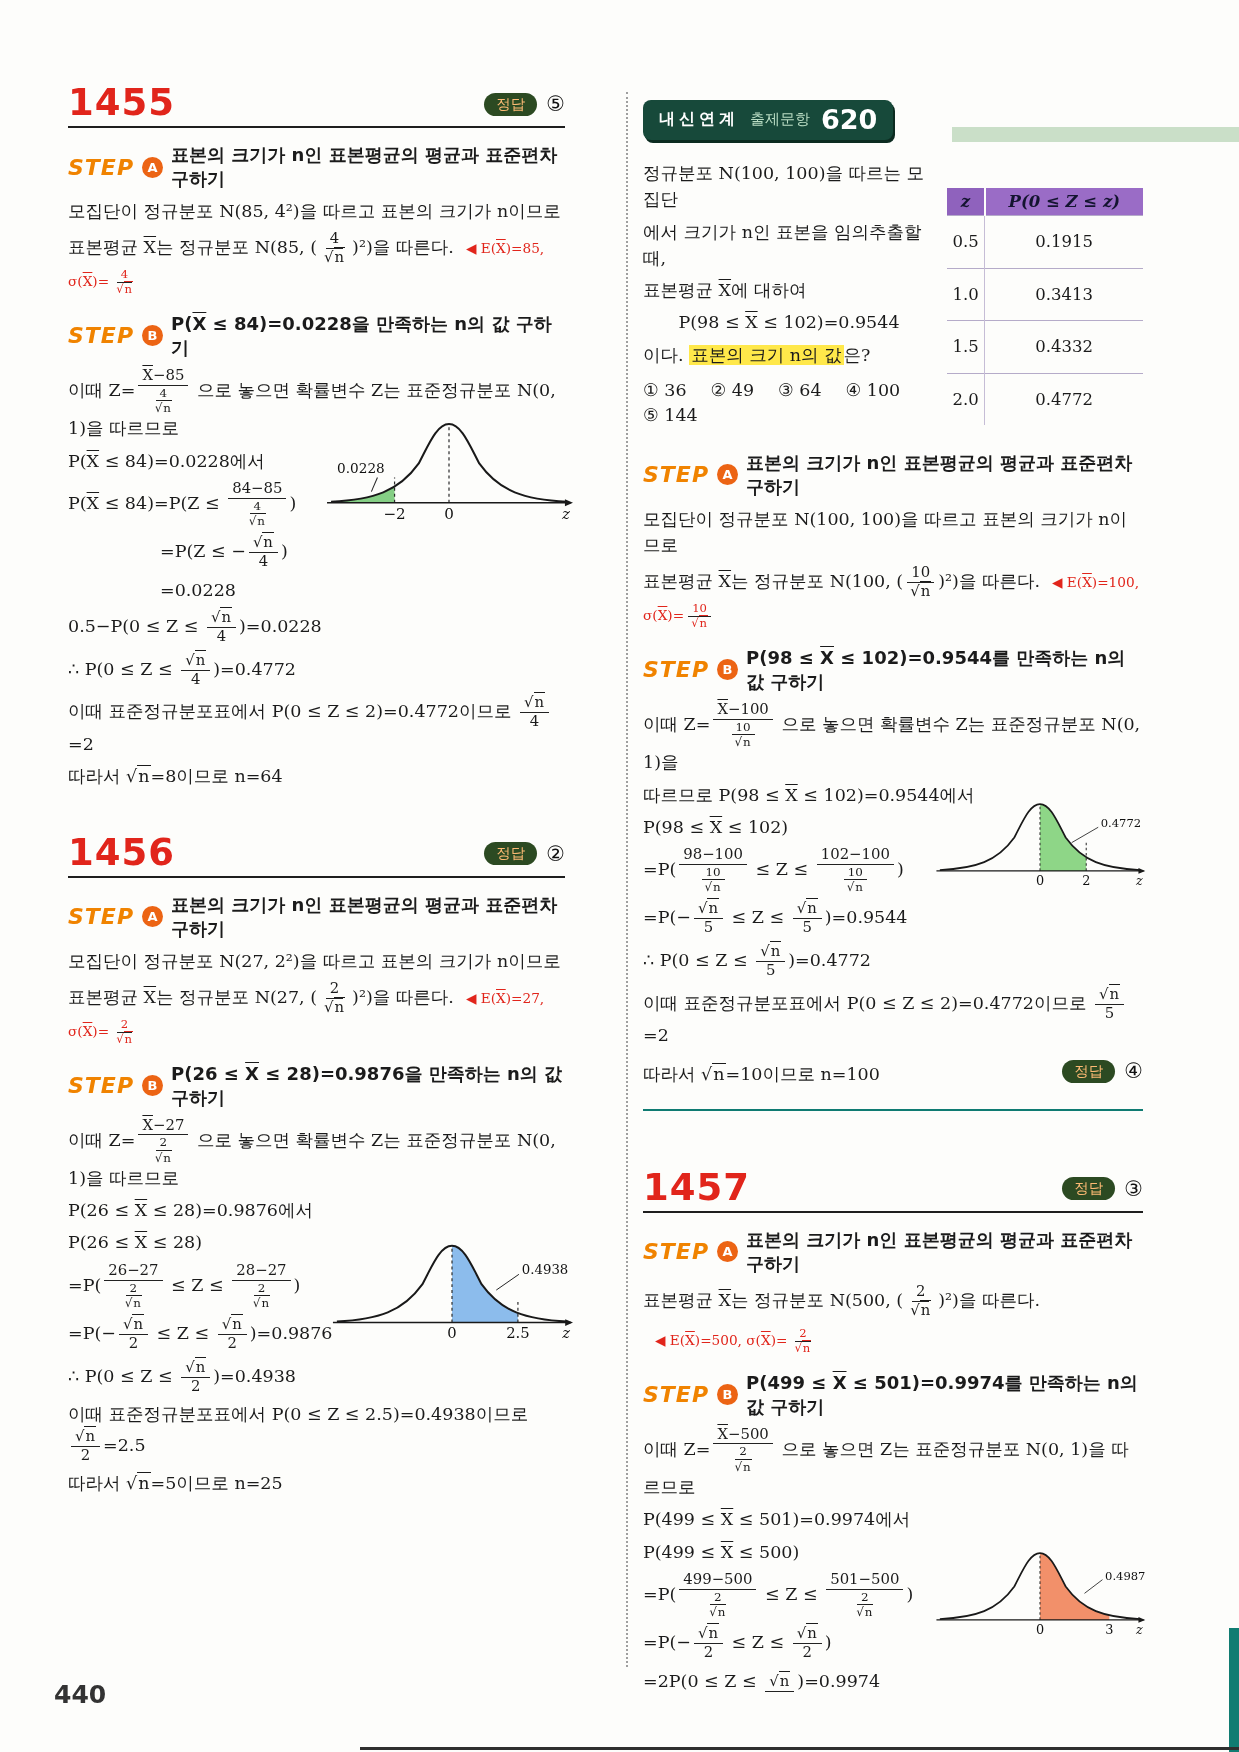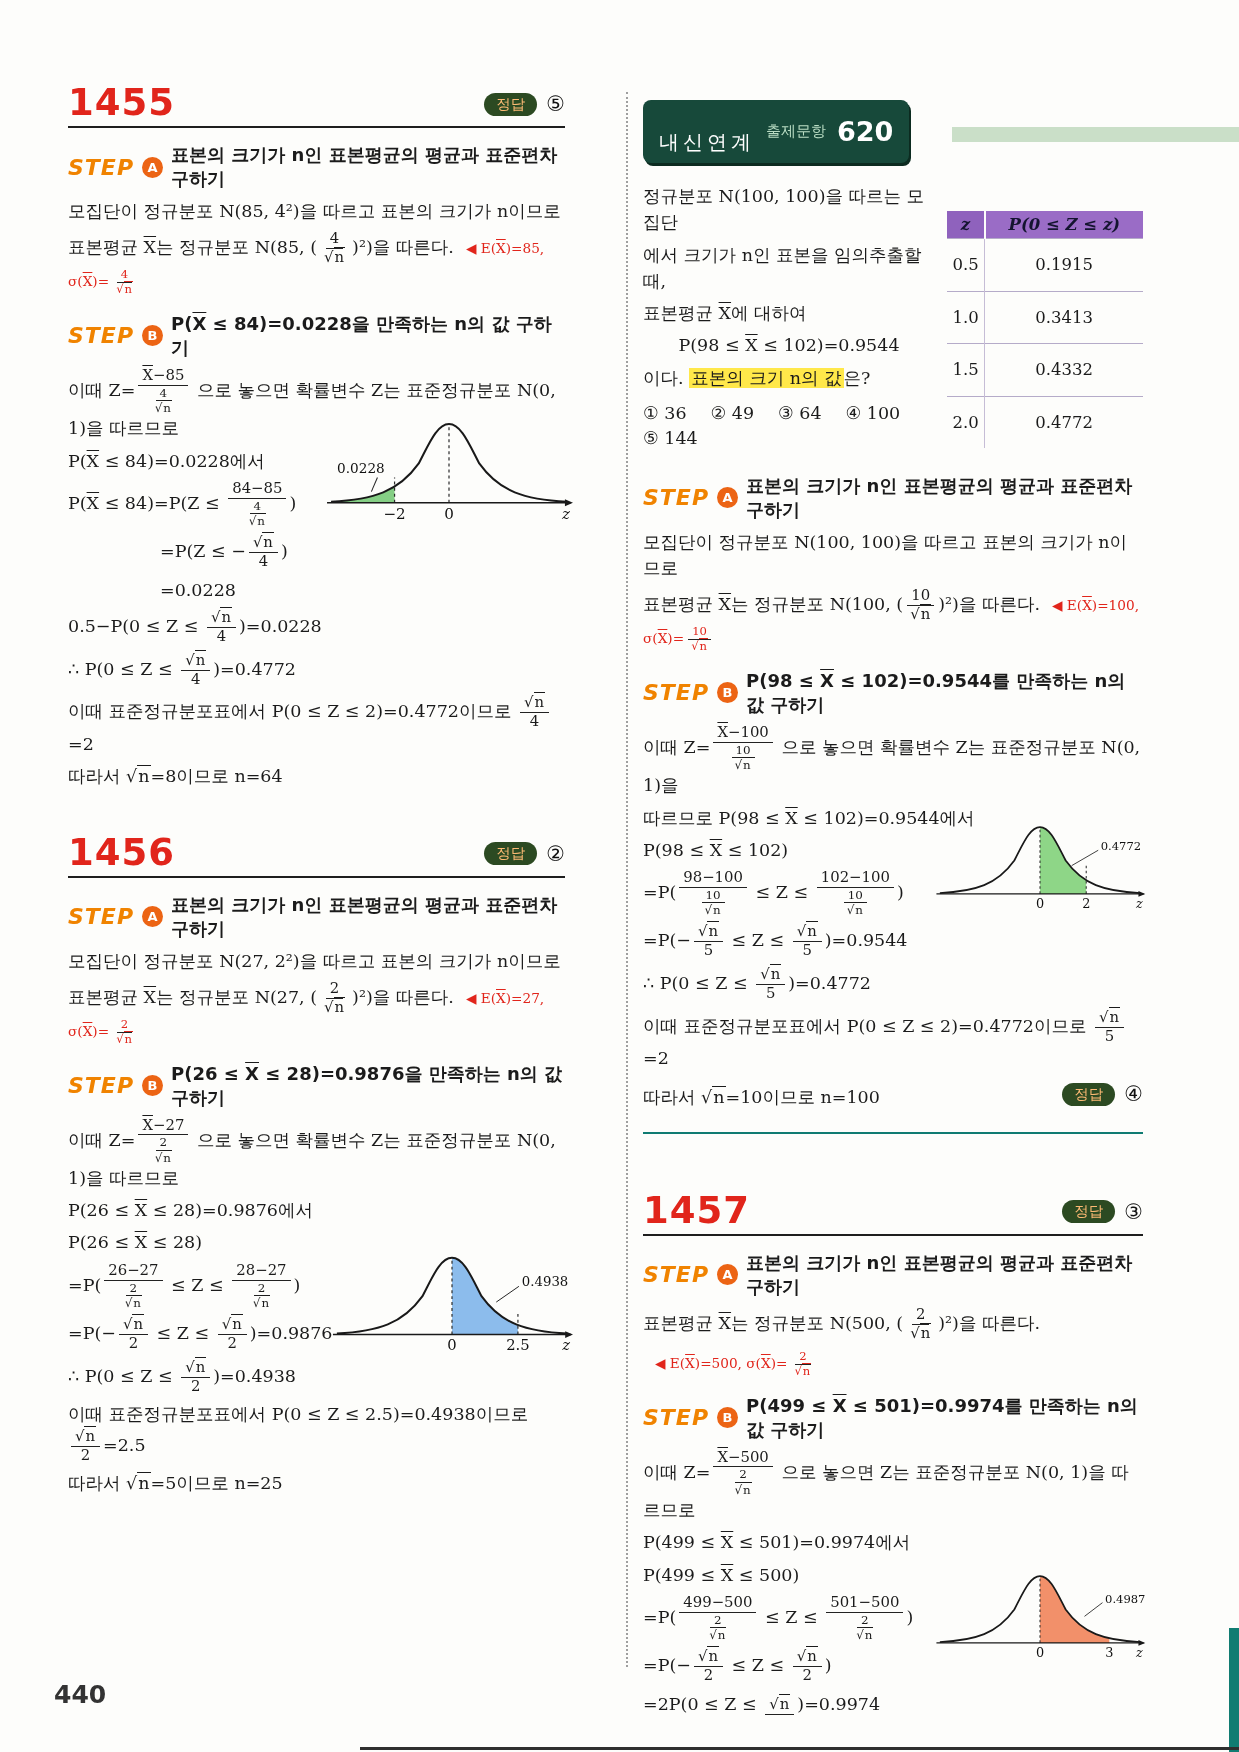--- a/index.html
+++ b/index.html
@@ -48,21 +48,21 @@
   .ptr{stroke:#222;stroke-width:1;}
   .arrowhead{fill:#191919;stroke:none;}
   svg text{font-family:"DejaVu Serif",serif;fill:#111;}
   .tick{font-size:15px;text-anchor:middle;}
   .zlab{font-style:italic;}
   .flabel{font-size:13.5px;}
 
   
   .banner{display:inline-flex;align-items:center;gap:11px;background:#17493a;border-radius:8px;
           padding:6px 16px 7px;box-shadow:2px 3px 0 #0c2b20;position:relative;z-index:2;}
-  .banner .t1{color:#fff;font-weight:400;font-size:20px;letter-spacing:4px;margin-top:23px;}
+  .banner .t1{color:#fff;font-weight:700;font-size:16px;letter-spacing:4px;}
   .banner .t2{color:#b9dcc3;font-size:15px;}
   .banner .t3{color:#fff;font-weight:800;font-size:27px;line-height:1;}
   .band{position:absolute;left:952px;top:127px;width:287px;height:15px;background:#cadfc8;z-index:1;}
 
   .prob-row{display:flex;gap:12px;margin-top:14px;}
   .ptext{width:292px;}
   .choices{display:grid;grid-template-columns:1fr 1fr 1fr 1fr;row-gap:5px;margin-top:12px;
            font-size:17.5px;width:270px;}
   .choice{font-family:"DejaVu Serif",serif;}
 
@@ -240,21 +240,21 @@
             <div class="mline">∴ P(0 ≤ Z ≤ <span class="frac">
                 <span class="num"><span class="sq">√<span class="vin">n</span></span></span>
                 <span class="den">2</span>
               </span>)=0.4938</div>
             <div class="mline">이때 표준정규분포표에서 P(0 ≤ Z ≤ 2.5)=0.4938이므로 <span class="frac">
                 <span class="num"><span class="sq">√<span class="vin">n</span></span></span>
                 <span class="den">2</span>
               </span>=2.5</div>
             <div class="mline">따라서 <span class="sq">√<span class="vin">n</span></span>=5이므로 n=25</div>
           </div>
-        <div class="figwrap" style="right:-10px;top:128px;width:246px;">
+        <div class="figwrap" style="right:-10px;top:116px;width:246px;">
           <svg viewBox="0 0 250 118">
             <defs>
                 <clipPath id="c1456">
                   <rect x="125" y="0" width="67" height="100"></rect>
                 </clipPath>
               </defs>
             <path class="area" d="M8,90 C50,88 75,80 95,52 C105,33 113,13 125,13 C137,13 145,33 155,52 C175,80 200,88 242,90 L242,91 L8,91 Z" clip-path="url(#c1456)" fill="#8cbcec"></path>
             <path class="curve" d="M8,90 C50,88 75,80 95,52 C105,33 113,13 125,13 C137,13 145,33 155,52 C175,80 200,88 242,90"></path>
             <line class="dash" x1="125" y1="91" x2="125" y2="14"></line>
             <line class="dash" x1="192" y1="91" x2="192" y2="70"></line>

